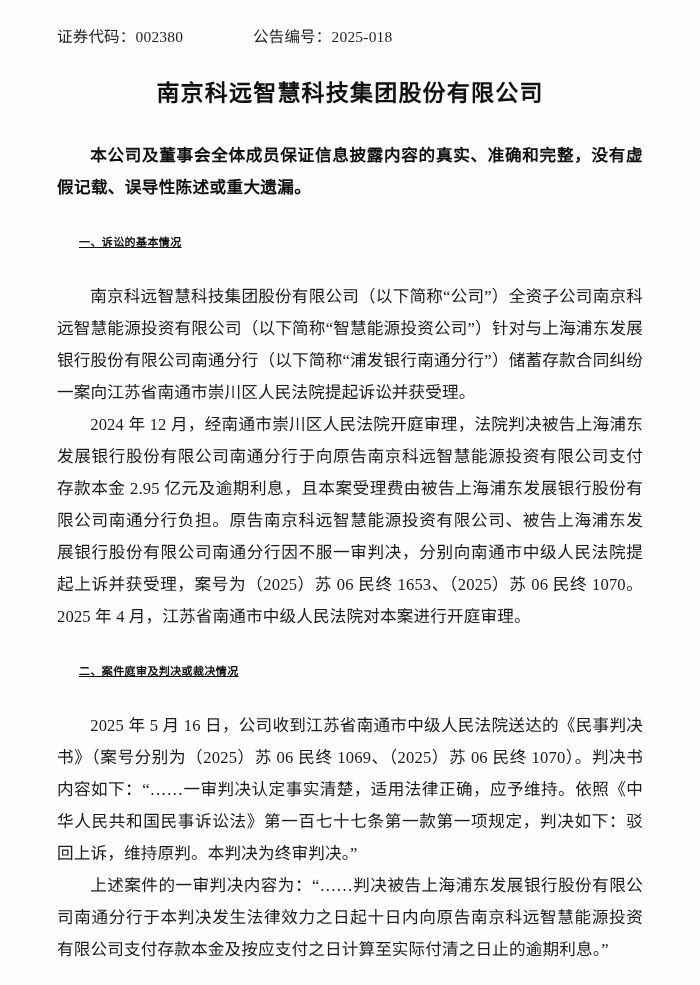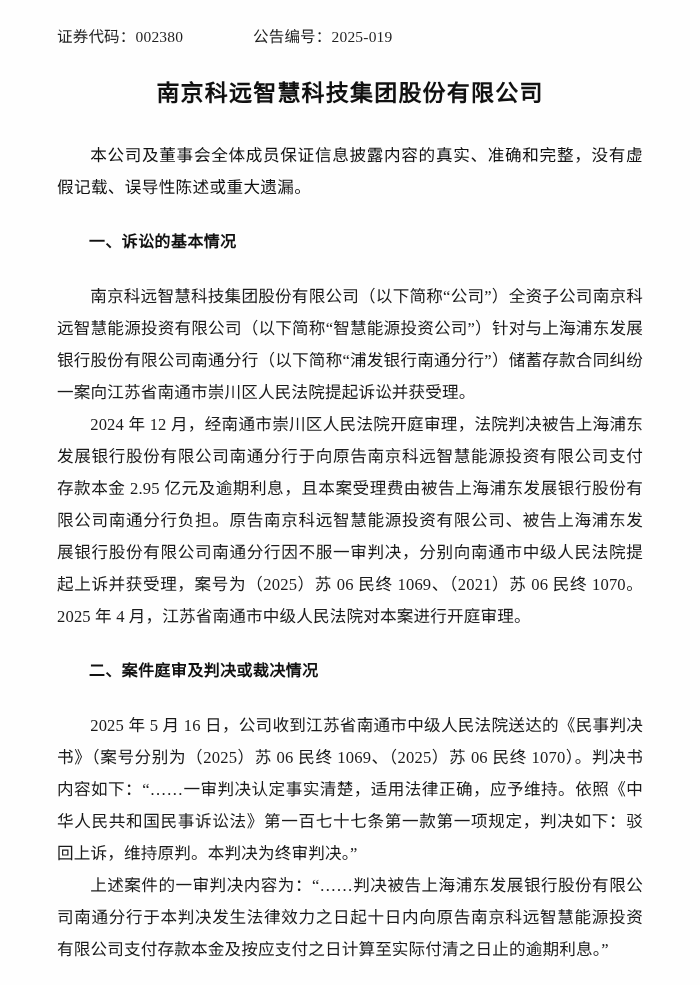--- a/index.html
+++ b/index.html
@@ -52,36 +52,37 @@
     line-height: 1.55;
     color: #111;
     margin-top: 13px;
   }
   .doc-title.second { margin-top: 13px; }
 
   
   .statement {
     margin-top: 28px;
     font-size: 16.6px;
-    font-weight: normal;
+    font-weight: bold;
     line-height: 32px;
     text-align: justify;
     text-align-last: left;
     text-indent: 2em;
     letter-spacing: 0.35px;
     color: #111;
   }
   .section-heading {
     margin-top: 22px;
-    font-size: 16px;
+    font-size: 11px;
     font-weight: bold;
     line-height: 32px;
     text-indent: 2em;
     letter-spacing: 0.4px;
     color: #111;
+    text-decoration: underline;
   }
   p.para {
     margin: 0;
     font-size: 16.6px;
     line-height: 32px;
     text-align: justify;
     text-align-last: left;
     text-indent: 2em;
     letter-spacing: 0.15px;
     color: #1a1a1a;
@@ -90,33 +91,33 @@
   p.para + p.para { margin-top: 0; }
 </style>
 </head>
 <body>
 
 <div class="page">
   <div class="content">
 
     <div class="doc-header">
       <span class="hdr-cell hdr-code">证券代码：002380</span>
-      <span class="hdr-cell hdr-no">公告编号：2025-019</span>
+      <span class="hdr-cell hdr-no">公告编号：2025-018</span>
     </div>
 
     <div class="title-block">
       <div class="doc-title">南京科远智慧科技集团股份有限公司</div>
     </div>
 
     <div class="statement">本公司及董事会全体成员保证信息披露内容的真实、准确和完整，没有虚假记载、误导性陈述或重大遗漏。</div>
 
     <div>
       <div class="section-heading">一、诉讼的基本情况</div>
       <p class="para first-after-heading">南京科远智慧科技集团股份有限公司（以下简称“公司”）全资子公司南京科远智慧能源投资有限公司（以下简称“智慧能源投资公司”）针对与上海浦东发展银行股份有限公司南通分行（以下简称“浦发银行南通分行”）储蓄存款合同纠纷一案向江苏省南通市崇川区人民法院提起诉讼并获受理。</p>
-      <p class="para">2024 年 12 月，经南通市崇川区人民法院开庭审理，法院判决被告上海浦东发展银行股份有限公司南通分行于向原告南京科远智慧能源投资有限公司支付存款本金 2.95 亿元及逾期利息，且本案受理费由被告上海浦东发展银行股份有限公司南通分行负担。原告南京科远智慧能源投资有限公司、被告上海浦东发展银行股份有限公司南通分行因不服一审判决，分别向南通市中级人民法院提起上诉并获受理，案号为（2025）苏 06 民终 1069、（2021）苏 06 民终 1070。2025 年 4 月，江苏省南通市中级人民法院对本案进行开庭审理。</p>
+      <p class="para">2024 年 12 月，经南通市崇川区人民法院开庭审理，法院判决被告上海浦东发展银行股份有限公司南通分行于向原告南京科远智慧能源投资有限公司支付存款本金 2.95 亿元及逾期利息，且本案受理费由被告上海浦东发展银行股份有限公司南通分行负担。原告南京科远智慧能源投资有限公司、被告上海浦东发展银行股份有限公司南通分行因不服一审判决，分别向南通市中级人民法院提起上诉并获受理，案号为（2025）苏 06 民终 1653、（2025）苏 06 民终 1070。2025 年 4 月，江苏省南通市中级人民法院对本案进行开庭审理。</p>
     </div>
 
     <div>
       <div class="section-heading">二、案件庭审及判决或裁决情况</div>
       <p class="para first-after-heading">2025 年 5 月 16 日，公司收到江苏省南通市中级人民法院送达的《民事判决书》（案号分别为（2025）苏 06 民终 1069、（2025）苏 06 民终 1070）。判决书内容如下：“……一审判决认定事实清楚，适用法律正确，应予维持。依照《中华人民共和国民事诉讼法》第一百七十七条第一款第一项规定，判决如下：驳回上诉，维持原判。本判决为终审判决。”</p>
       <p class="para">上述案件的一审判决内容为：“……判决被告上海浦东发展银行股份有限公司南通分行于本判决发生法律效力之日起十日内向原告南京科远智慧能源投资有限公司支付存款本金及按应支付之日计算至实际付清之日止的逾期利息。”</p>
     </div>
 
   </div>
 </div>

